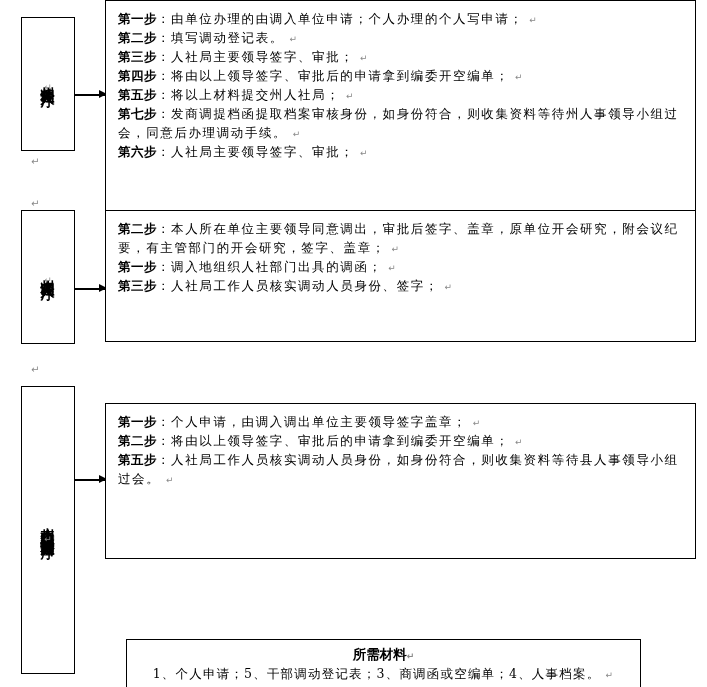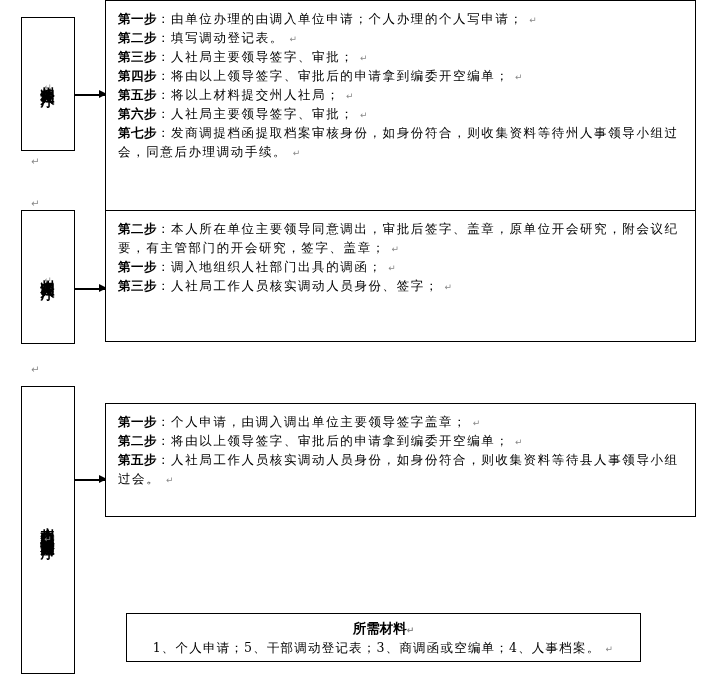--- a/index.html
+++ b/index.html
@@ -48,22 +48,22 @@
   <div class="vlabel">州外调入程序</div>
   <div class="pmark">↵</div>
 </div>
 <div class="arrow" style="left:75px; top:94px; width:30px;"></div>
 <div class="box content-box" style="left:105px; top:0px; width:591px; height:238px;">
   <p class="step"><b>第一步</b><span>：由单位办理的由调入单位申请；个人办理的个人写申请；</span> <span class="pmark">↵</span></p>
   <p class="step"><b>第二步</b><span>：填写调动登记表。</span> <span class="pmark">↵</span></p>
   <p class="step"><b>第三步</b><span>：人社局主要领导签字、审批；</span> <span class="pmark">↵</span></p>
   <p class="step"><b>第四步</b><span>：将由以上领导签字、审批后的申请拿到编委开空编单；</span> <span class="pmark">↵</span></p>
   <p class="step"><b>第五步</b><span>：将以上材料提交州人社局；</span> <span class="pmark">↵</span></p>
+  <p class="step"><b>第七步</b><span>：发商调提档函提取档案审核身份，如身份符合，则收集资料等待州人事领导小组过会，同意后办理调动手续。</span> <span class="pmark">↵</span></p>
   <p class="step"><b>第六步</b><span>：人社局主要领导签字、审批；</span> <span class="pmark">↵</span></p>
-  <p class="step"><b>第七步</b><span>：发商调提档函提取档案审核身份，如身份符合，则收集资料等待州人事领导小组过会，同意后办理调动手续。</span> <span class="pmark">↵</span></p>
 </div>
 <div class="stray-mark" style="left:31px; top:156px;">↵</div>
 <div class="stray-mark" style="left:31px; top:198px;">↵</div>
 
 <div class="box label-box" style="left:21px; top:210px; width:54px; height:134px;">
   <div class="vlabel">州内调入程序</div>
   <div class="pmark">↵</div>
 </div>
 <div class="arrow" style="left:75px; top:288px; width:30px;"></div>
 <div class="box content-box" style="left:105px; top:210px; width:591px; height:132px;">
@@ -71,22 +71,22 @@
   <p class="step"><b>第一步</b><span>：调入地组织人社部门出具的调函；</span> <span class="pmark">↵</span></p>
   <p class="step"><b>第三步</b><span>：人社局工作人员核实调动人员身份、签字；</span> <span class="pmark">↵</span></p>
 </div>
 <div class="stray-mark" style="left:31px; top:364px;">↵</div>
 
 <div class="box label-box" style="left:21px; top:386px; width:54px; height:288px;">
   <div class="vlabel">本州内政府机关单位之间调入调出程序</div>
   <div class="pmark">↵</div>
 </div>
 <div class="arrow" style="left:75px; top:479px; width:30px;"></div>
-<div class="box content-box" style="left:105px; top:403px; width:591px; height:114px;">
+<div class="box content-box" style="left:105px; top:403px; width:591px; height:156px;">
   <p class="step"><b>第一步</b><span>：个人申请，由调入调出单位主要领导签字盖章；</span> <span class="pmark">↵</span></p>
   <p class="step"><b>第二步</b><span>：将由以上领导签字、审批后的申请拿到编委开空编单；</span> <span class="pmark">↵</span></p>
   <p class="step"><b>第五步</b><span>：人社局工作人员核实调动人员身份，如身份符合，则收集资料等待县人事领导小组过会。</span> <span class="pmark">↵</span></p>
 </div>
 
-<div class="box materials" style="left:126px; top:613px; width:515px; height:49px;">
+<div class="box materials" style="left:126px; top:639px; width:515px; height:49px;">
   <div class="title"><span>所需材料</span><span class="pmark">↵</span></div>
   <div class="list"><span>1、个人申请；5、干部调动登记表；3、商调函或空编单；4、人事档案。</span> <span class="pmark">↵</span></div>
 </div>
 
 </body></html>

